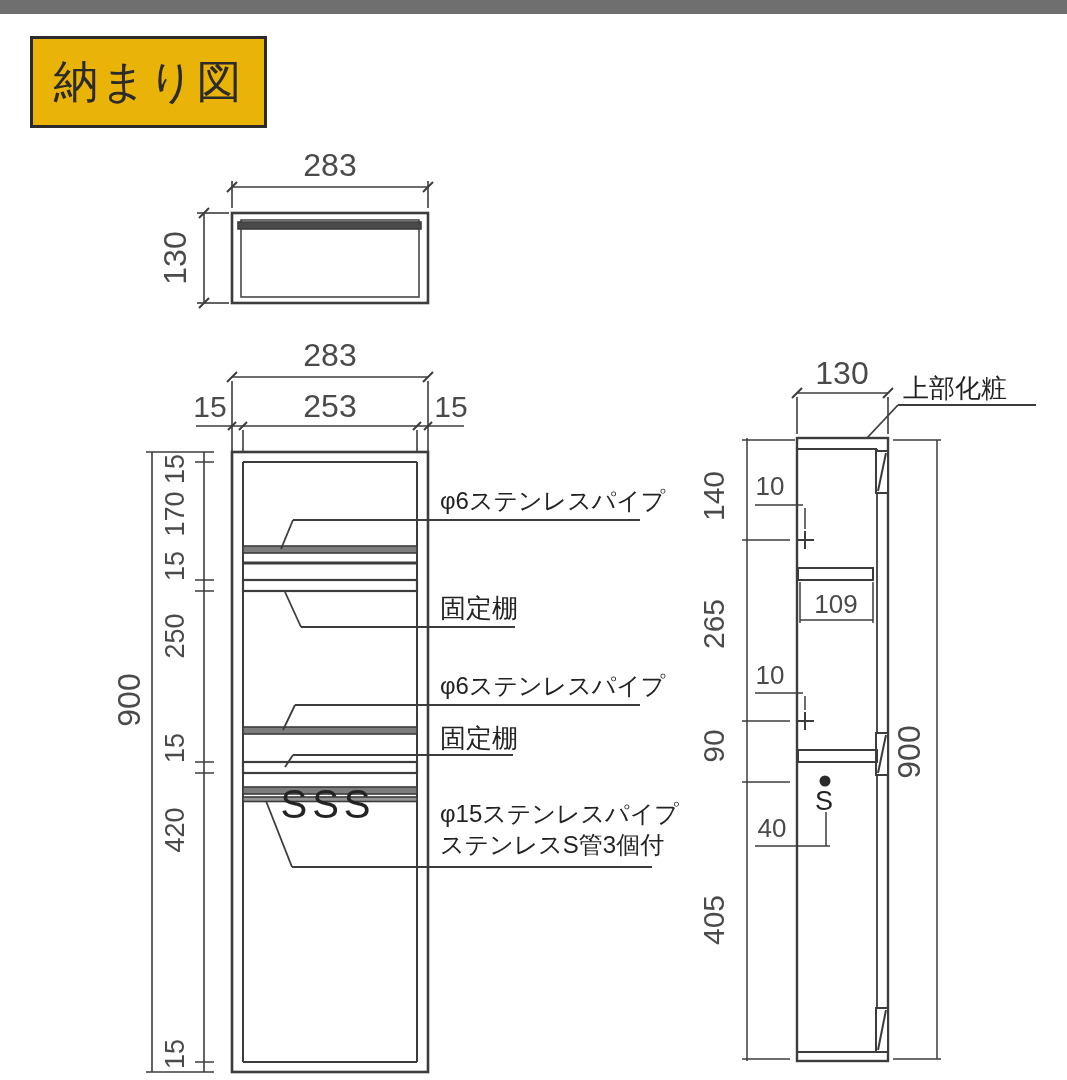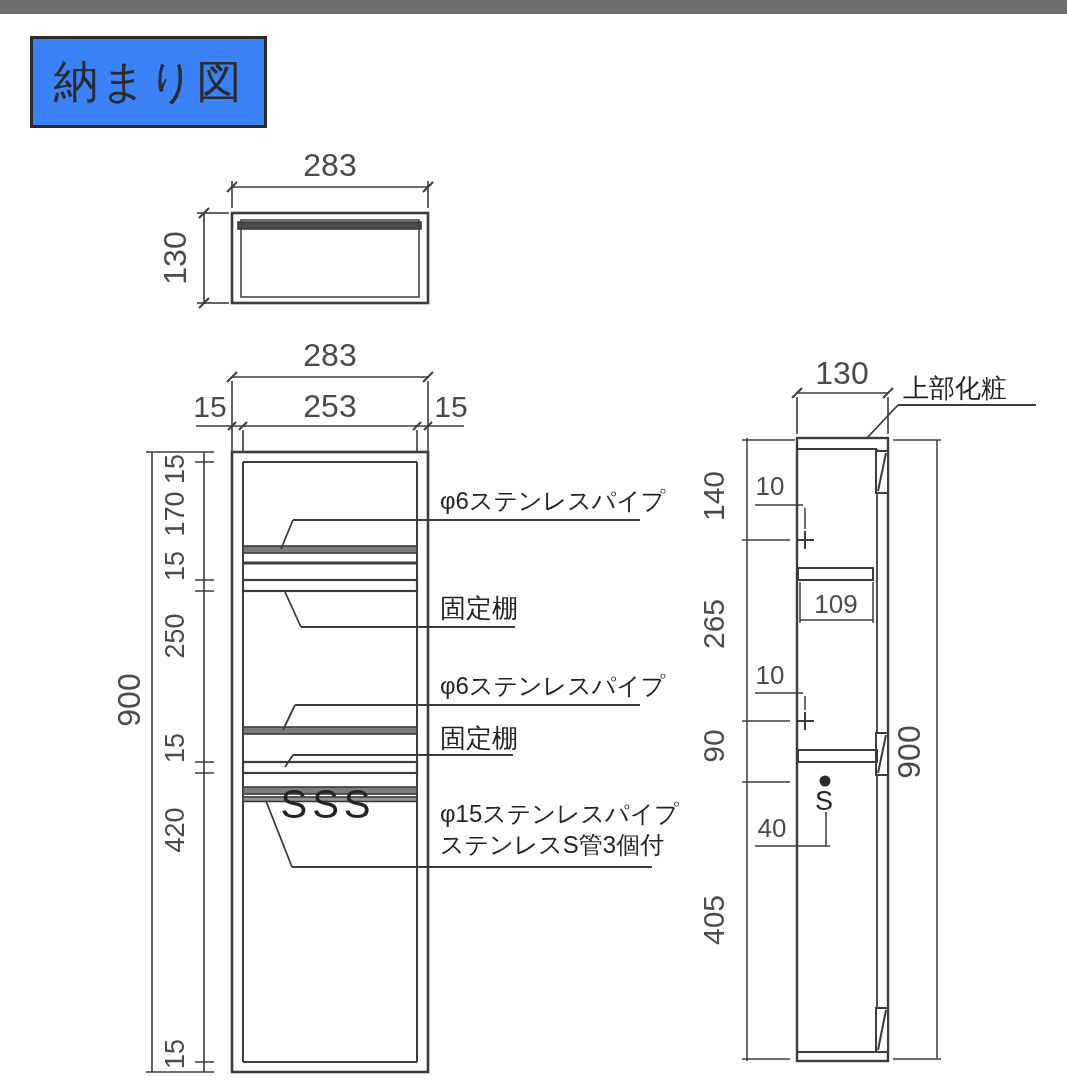--- a/index.html
+++ b/index.html
@@ -1,20 +1,20 @@
 <!DOCTYPE html>
 <html><head>
 <meta charset="utf-8">
 <style>
   html,body{margin:0;padding:0;background:#ffffff;}
   #stage{position:relative;width:1067px;height:1080px;background:#ffffff;overflow:hidden;
          font-family:"Liberation Sans","DejaVu Sans",sans-serif;}
   #topbar{position:absolute;left:0;top:0;width:1067px;height:14px;background:#6f6f6f;}
   #titlebox{position:absolute;left:30px;top:36px;width:231px;height:86px;border:3px solid #2b2b2b;
-            display:flex;align-items:center;justify-content:center;background:#3b82f6;}
+            display:flex;align-items:center;justify-content:center;background:#eab308;}
   #titlebox span{font-size:45px;color:#2b2b2b;letter-spacing:2px;}
   svg{position:absolute;left:0;top:0;}
   svg line, svg rect, svg path, svg polyline{stroke:#3c3c3c;}
   text{fill:#4a4a4a;}
   .lbl{fill:#232323;}
 </style>
 </head>
 <body>
 
 <div id="stage">

